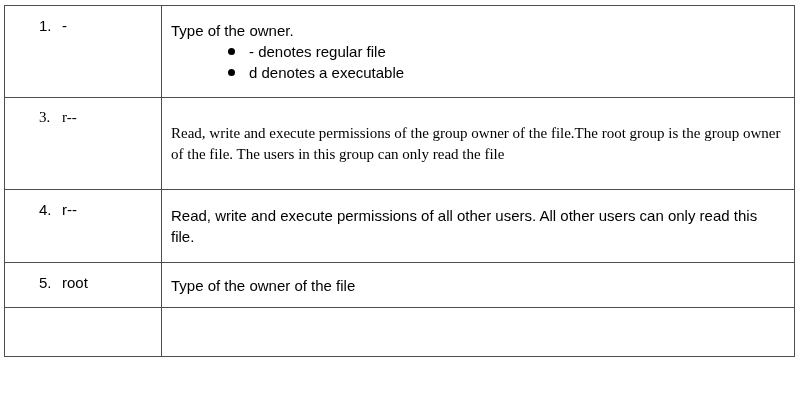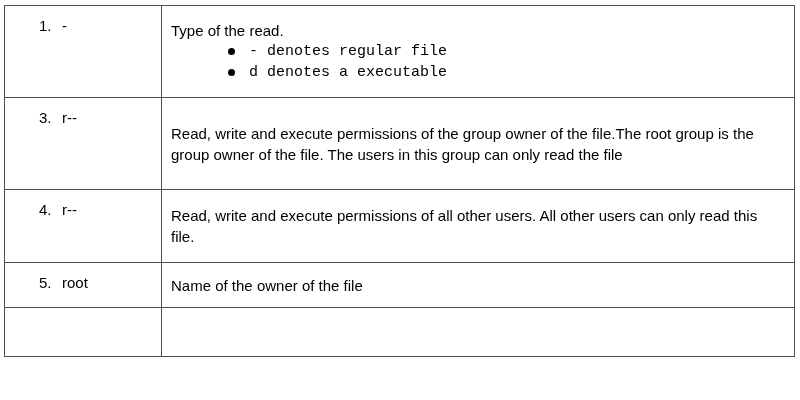--- a/index.html
+++ b/index.html
@@ -33,28 +33,27 @@
     vertical-align: middle;
     padding: 0 10px 0 9px;
   }
   .num {
     display: inline-block;
     margin-left: 34px;
     width: 23px;
   }
   tr.r0 td { height: 82px; }
   tr.r1 td { height: 81px; }
-  tr.r2 td { height: 82px; }
+  tr.r2 td { height: 82px; font-family: Liberation Serif, serif; }
   tr.r3 td { height: 63px; }
   tr.r4 td { height: 35px; margin-left: 32px; }
   tr.r5 td { height: 39px; }
   .bullet-line {
     position: relative;
     padding-left: 78px;
-    font-family: Liberation Mono, monospace;
   }
   .dot {
     position: absolute;
     left: 57px;
     top: 7px;
     width: 7px;
     height: 7px;
     border-radius: 50%;
     background: var(--text-color);
   }
@@ -62,21 +61,21 @@
 </head>
 <body>
 
 <table class="perm-table">
   <tbody>
     <tr class="r0">
       <td class="item-cell">
         <span class="num">1.</span><span>-</span>
       </td>
       <td class="desc-cell">
-        <div>Type of the read.</div>
+        <div>Type of the owner.</div>
         <div class="bullet-line">
           <span class="dot"></span><span>- denotes regular file</span>
         </div>
         <div class="bullet-line">
           <span class="dot"></span><span>d denotes a executable</span>
         </div>
       </td>
     </tr>
     <tr class="r2">
       <td class="item-cell">
@@ -92,21 +91,21 @@
       </td>
       <td class="desc-cell">
         <div>Read, write and execute permissions of all other users. All other users can only read this file.</div>
       </td>
     </tr>
     <tr class="r4">
       <td class="item-cell">
         <span class="num">5.</span><span>root</span>
       </td>
       <td class="desc-cell">
-        <div>Name of the owner of the file</div>
+        <div>Type of the owner of the file</div>
       </td>
     </tr>
     <tr class="r5">
       <td class="item-cell">
         
       </td>
       <td class="desc-cell">
         
       </td>
     </tr>

